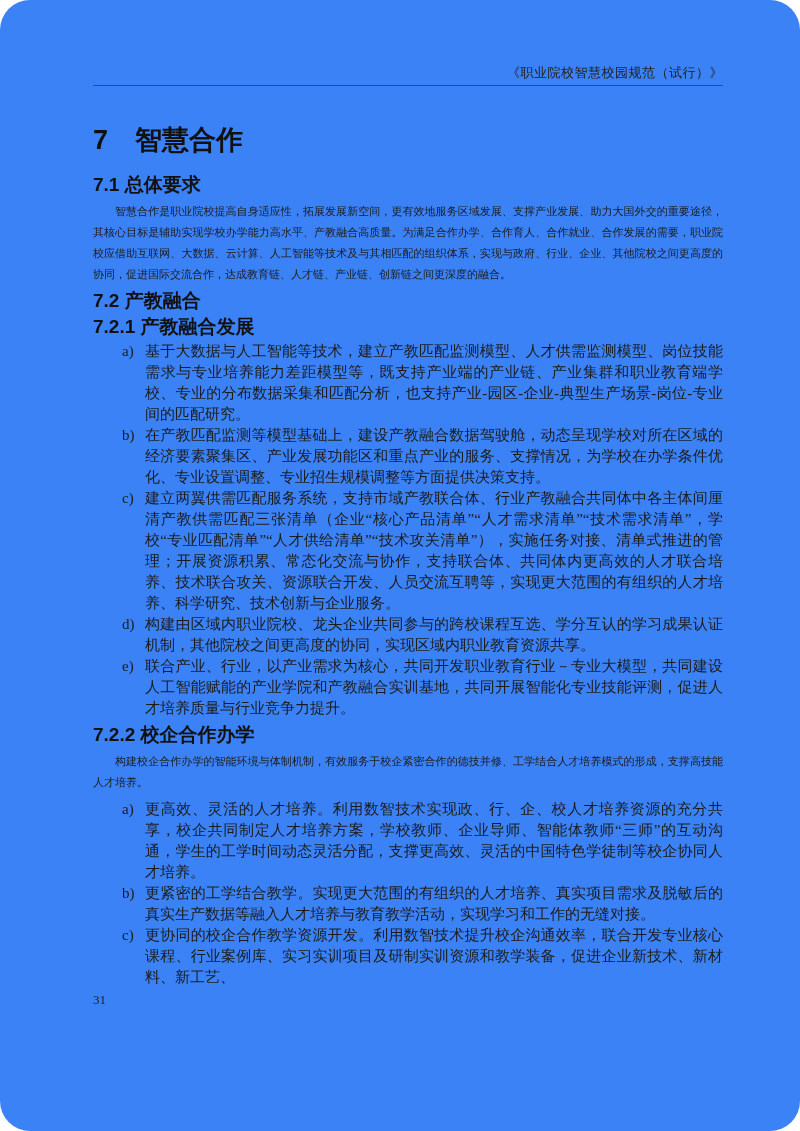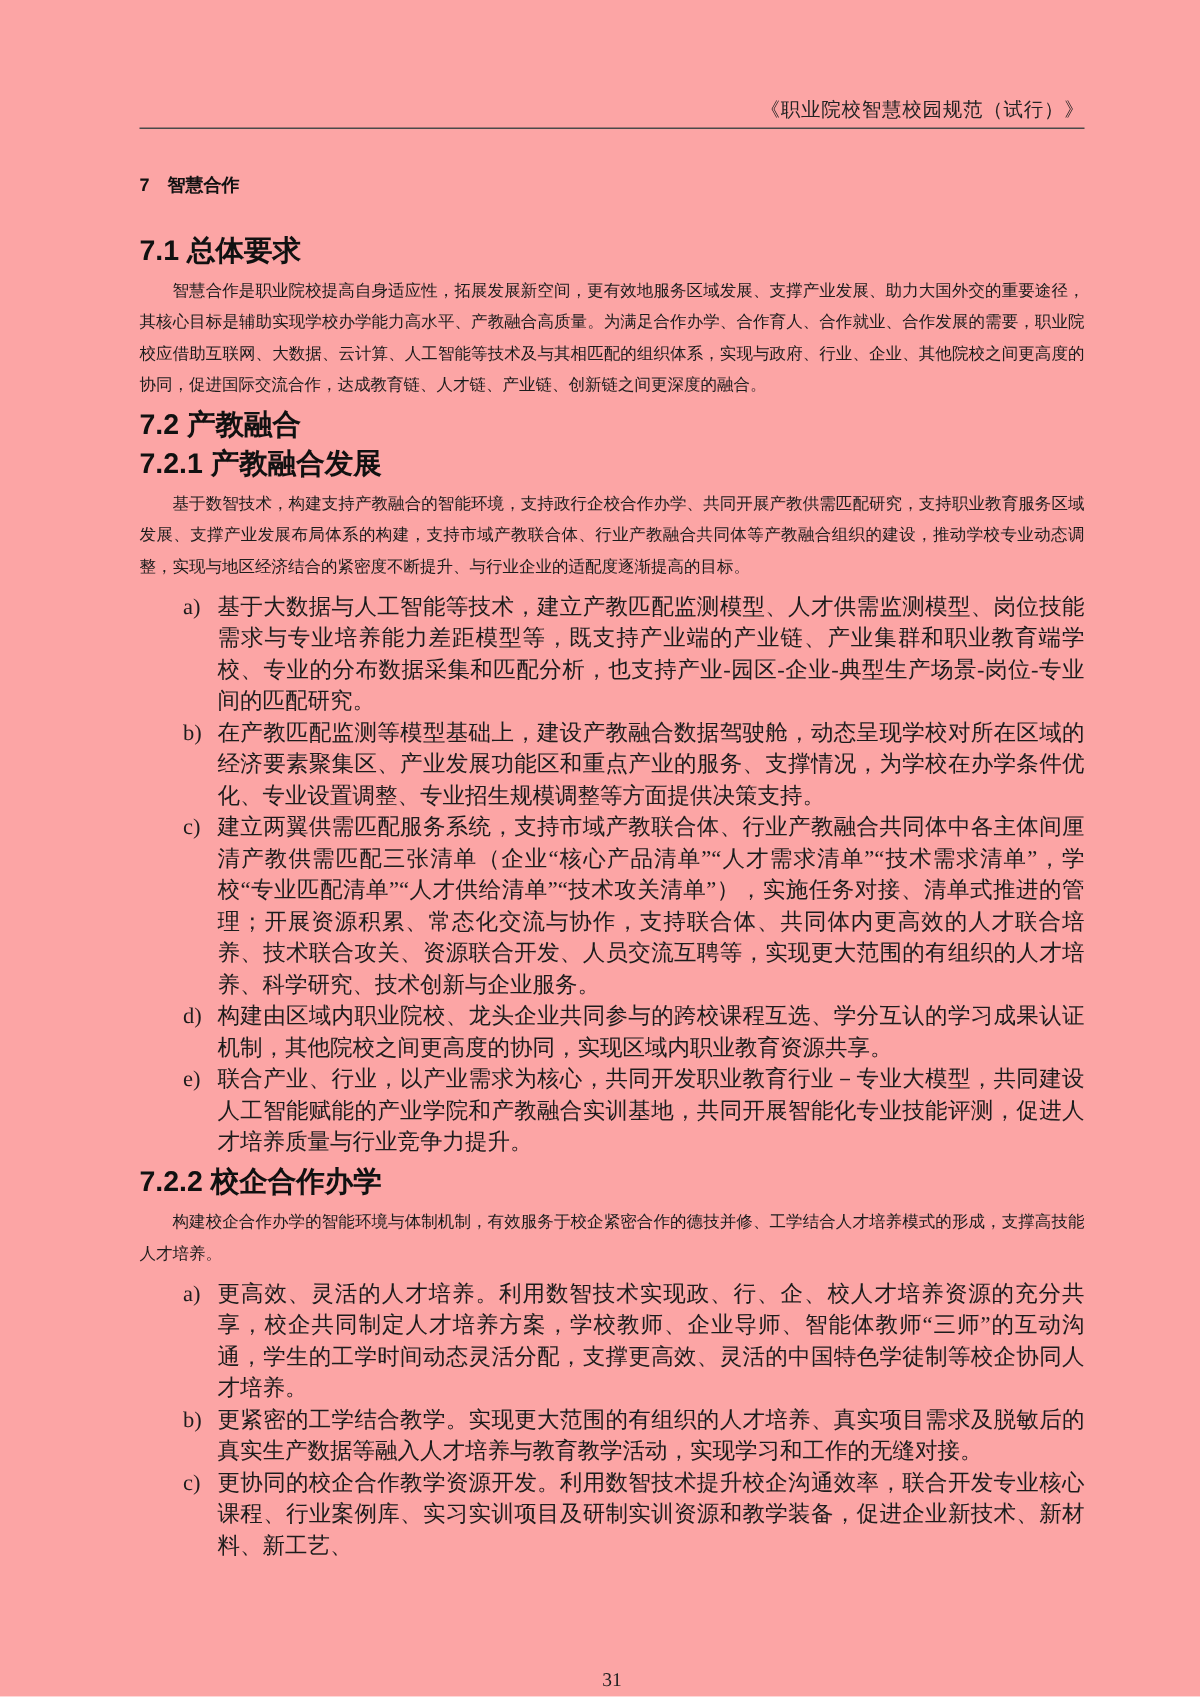--- a/index.html
+++ b/index.html
@@ -2,46 +2,47 @@
 <html><head>
 <meta charset="utf-8">
 <style>
   * { box-sizing: border-box; }
   html, body { margin: 0; padding: 0; background: #ffffff; }
   .page {
     position: relative;
     width: 800px;
     height: 1131px;
     margin: 0 auto;
-    background: #fca5a5;
+    background: #3b82f6;
     color: #1c1c1c;
     font-family: "Liberation Serif", "DejaVu Serif", serif;
     overflow: hidden;
+    border-radius: 30px;
   }
   .content {
     padding: 64px 77px 0 93px;
   }
   .doc-header {
     font-size: 13px;
     line-height: 17px;
     text-align: right;
     color: #222;
     letter-spacing: 0.5px;
   }
   .header-rule {
     border: none;
     border-top: 1.5px solid #4a4a4a;
     margin: 4px 0 0 0;
   }
   h1.chapter {
     font-family: "Liberation Sans", "DejaVu Sans", sans-serif;
     font-weight: bold;
-    font-size: 12px;
+    font-size: 27px;
     line-height: 26px;
-    margin: 24px 0 22px 0;
+    margin: 41px 0 22px 0;
     color: #111;
   }
   h2.section, h3.subsection {
     font-family: "Liberation Sans", "DejaVu Sans", sans-serif;
     font-weight: bold;
     font-size: 19px;
     line-height: 20px;
     margin: 6px 0 4px 0;
     color: #111;
   }
@@ -65,24 +66,23 @@
     text-align: justify;
     margin: 0;
   }
   ul.alpha-list .li-marker {
     position: absolute;
     left: 29px;
     top: 0;
   }
   .page-footer {
     position: absolute;
-    top: 1112px;
+    top: 992px;
     left: 93px;
     width: 630px;
-    text-align: center;
     font-size: 13px;
     color: #222;
   }
 </style>
 </head>
 <body>
 
 <div class="page">
   <div class="content">
 
@@ -90,21 +90,20 @@
     <hr class="header-rule">
 
     <h1 class="chapter">7　智慧合作</h1>
 
     <h2 class="section">7.1 总体要求</h2>
     <p class="body-para">智慧合作是职业院校提高自身适应性，拓展发展新空间，更有效地服务区域发展、支撑产业发展、助力大国外交的重要途径，其核心目标是辅助实现学校办学能力高水平、产教融合高质量。为满足合作办学、合作育人、合作就业、合作发展的需要，职业院校应借助互联网、大数据、云计算、人工智能等技术及与其相匹配的组织体系，实现与政府、行业、企业、其他院校之间更高度的协同，促进国际交流合作，达成教育链、人才链、产业链、创新链之间更深度的融合。</p>
 
     <h2 class="section">7.2 产教融合</h2>
 
     <h3 class="subsection">7.2.1 产教融合发展</h3>
-    <p class="body-para">基于数智技术，构建支持产教融合的智能环境，支持政行企校合作办学、共同开展产教供需匹配研究，支持职业教育服务区域发展、支撑产业发展布局体系的构建，支持市域产教联合体、行业产教融合共同体等产教融合组织的建设，推动学校专业动态调整，实现与地区经济结合的紧密度不断提升、与行业企业的适配度逐渐提高的目标。</p>
 
     <ul class="alpha-list">
       <li>
         <span class="li-marker">a)</span>
         <span class="li-text">基于大数据与人工智能等技术，建立产教匹配监测模型、人才供需监测模型、岗位技能需求与专业培养能力差距模型等，既支持产业端的产业链、产业集群和职业教育端学校、专业的分布数据采集和匹配分析，也支持产业-园区-企业-典型生产场景-岗位-专业间的匹配研究。</span>
       </li>
       <li>
         <span class="li-marker">b)</span>
         <span class="li-text">在产教匹配监测等模型基础上，建设产教融合数据驾驶舱，动态呈现学校对所在区域的经济要素聚集区、产业发展功能区和重点产业的服务、支撑情况，为学校在办学条件优化、专业设置调整、专业招生规模调整等方面提供决策支持。</span>
       </li>

